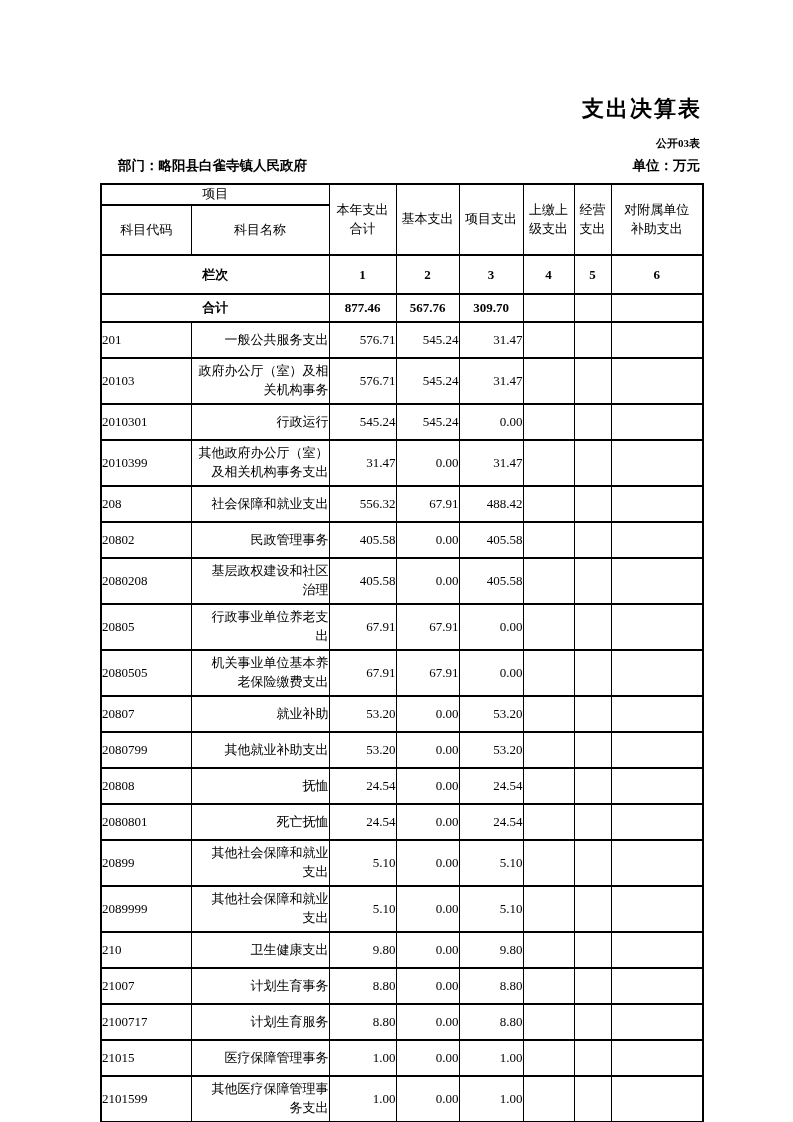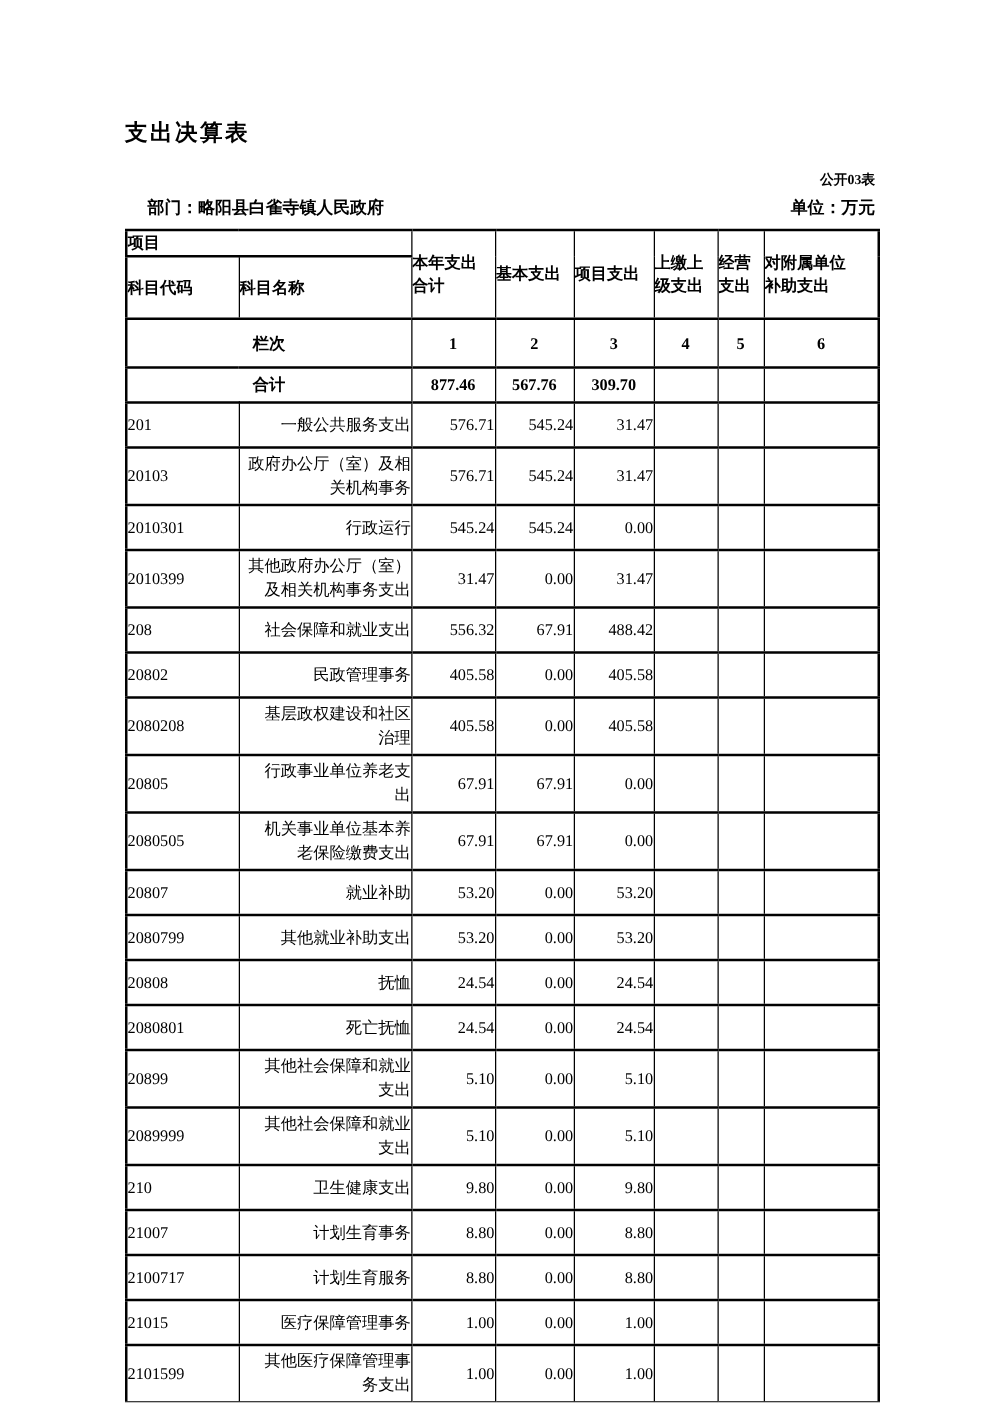--- a/index.html
+++ b/index.html
@@ -6,21 +6,21 @@
   .page {
     position:relative;
     width:793px; height:1122px;
     background:#ffffff;
     color:#000;
     font-family:"Liberation Serif","DejaVu Serif",serif;
     overflow:hidden;
   }
   .doc-title {
     position:absolute; top:94px; left:100px; width:602px;
-    text-align:left; font-size:18px; font-weight:bold; letter-spacing:2px;
+    text-align:right; font-size:22px; font-weight:bold; letter-spacing:2px;
   }
   .table-code {
     position:absolute; top:136px; left:100px; width:600px;
     text-align:right; font-size:11px; font-weight:bold;
   }
   .meta-row {
     position:absolute; top:157px; left:100px; width:602px;
     font-size:13.5px; font-weight:bold;
   }
   .dept { position:absolute; left:18px; top:0; }
@@ -44,21 +44,21 @@
 
   
   tr.h-head1 { height:21px; }
   tr.h-head2 { height:50px; }
   tr.h-index { height:39px; }
   tr.h-total { height:28px; }
   tr.row-short { height:36px; }
   tr.row-tall  { height:46px;margin-left:40px; }
 
   td.head {
-    font-weight:bold;
+    text-align:center; font-weight:normal;
     white-space:pre-line; line-height:1.45;
   }
   td.thin-bottom { border-bottom:1px solid #000; }
   td.thin-top    { border-top:1px solid #000; }
 
   td.center { text-align:center; }
   td.bold   { font-weight:bold; }
   td.code   { text-align:left; padding-left:3px; }
   td.name   { text-align:right; padding-left:3px; white-space:pre-line; line-height:19px;font-family:Liberation Mono, monospace; }
   td.num    { text-align:right; padding-right:3px; }

